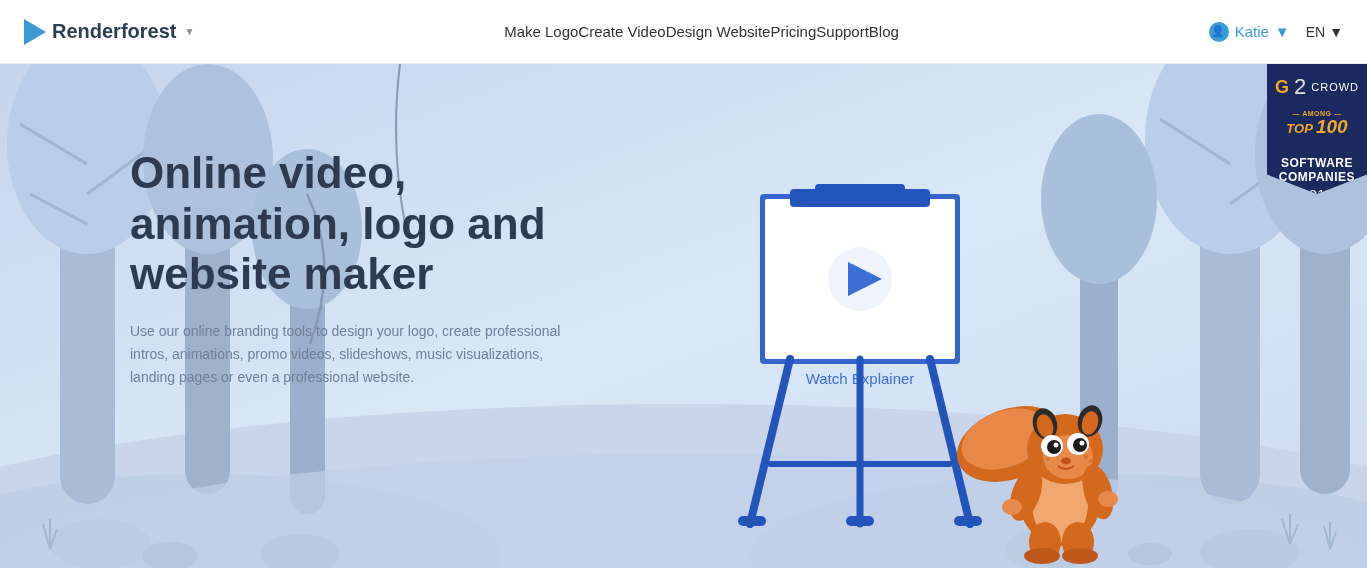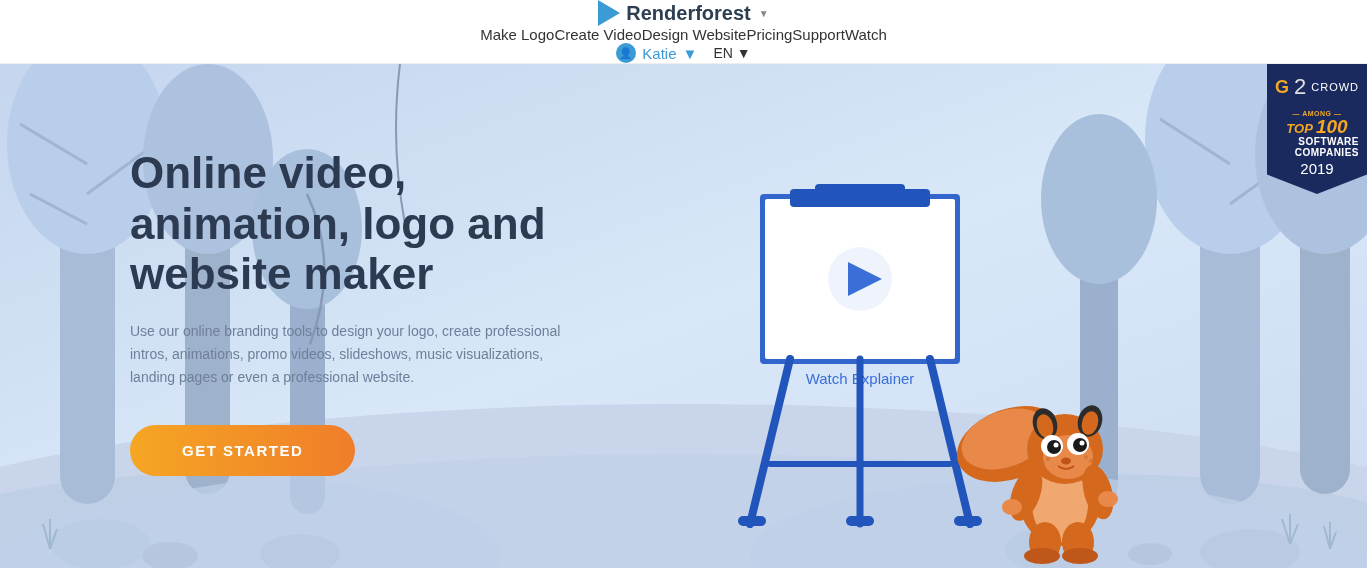--- a/index.html
+++ b/index.html
@@ -9,21 +9,20 @@
     header {
       display: flex;
       align-items: center;
       justify-content: space-between;
       height: 64px;
       padding: 0 24px;
       background: #fff;
       border-bottom: 1px solid #eee;
       position: relative;
       z-index: 10;
-      flex-direction: column;
     }
     .logo-area {
       display: flex;
       align-items: center;
       gap: 6px;
       cursor: pointer;
     }
     .logo-triangle {
       width: 0; height: 0;
       border-top: 13px solid transparent;
@@ -177,26 +176,27 @@
       font-weight: 700;
     }
     .badge-top100 {
       font-size: 19px;
       font-weight: 900;
       color: #f5a623;
       line-height: 1;
       font-style: italic;
     }
     .badge-software {
-      font-size: 10px;
+      font-size: 12px;
       color: #fff;
       font-weight: 600;
       text-transform: uppercase;
       letter-spacing: 0.5px;
-      text-align: right;
+      text-align: center;
+      margin-top: 20px;
     }
     .badge-year {
       font-size: 15px;
       color: #fff;
       margin-top: 2px;
     }
 
     
     .trees-svg {
       position: absolute;
@@ -213,21 +213,21 @@
     <span class="logo-text">Renderforest</span>
     <span class="logo-dropdown-icon">▼</span>
   </div>
 
   <nav>
     <a>Make Logo</a>
     <a>Create Video</a>
     <a>Design Website</a>
     <a>Pricing</a>
     <a>Support</a>
-    <a>Watch</a>
+    <a>Blog</a>
   </nav>
 
   <div class="header-right">
     <div class="user-area">
       <div class="user-icon">👤</div>
       <span>Katie</span>
       <span>▼</span>
     </div>
     <div class="lang-selector">
       <span>EN</span>
@@ -389,21 +389,20 @@
       <ellipse cx="128" cy="218" rx="16" ry="20" fill="#d4691e"></ellipse>
 
       <ellipse cx="92" cy="232" rx="18" ry="8" fill="#c0571a"></ellipse>
       <ellipse cx="130" cy="232" rx="18" ry="8" fill="#c0571a"></ellipse>
     </svg>
   </div>
 
   <div class="hero-content">
     <h1 class="hero-title">Online video, animation, logo and website maker</h1>
     <p class="hero-subtitle">Use our online branding tools to design your logo, create professional intros, animations, promo videos, slideshows, music visualizations, landing pages or even a professional website.</p>
-    <button class="cta-button">GET STARTED</button>
   </div>
 
   <div class="badge">
     <div class="badge-top-row">
       <span class="badge-g2" style="font-size:18px; color:#f5a623;">G</span>
       <span style="font-size:22px; color:#e0e0e0; font-weight:200; margin:0 1px;">2</span>
       <span class="badge-crowd">CROWD</span>
     </div>
     <div class="badge-divider"></div>
     <div class="badge-among">— AMONG —</div>

